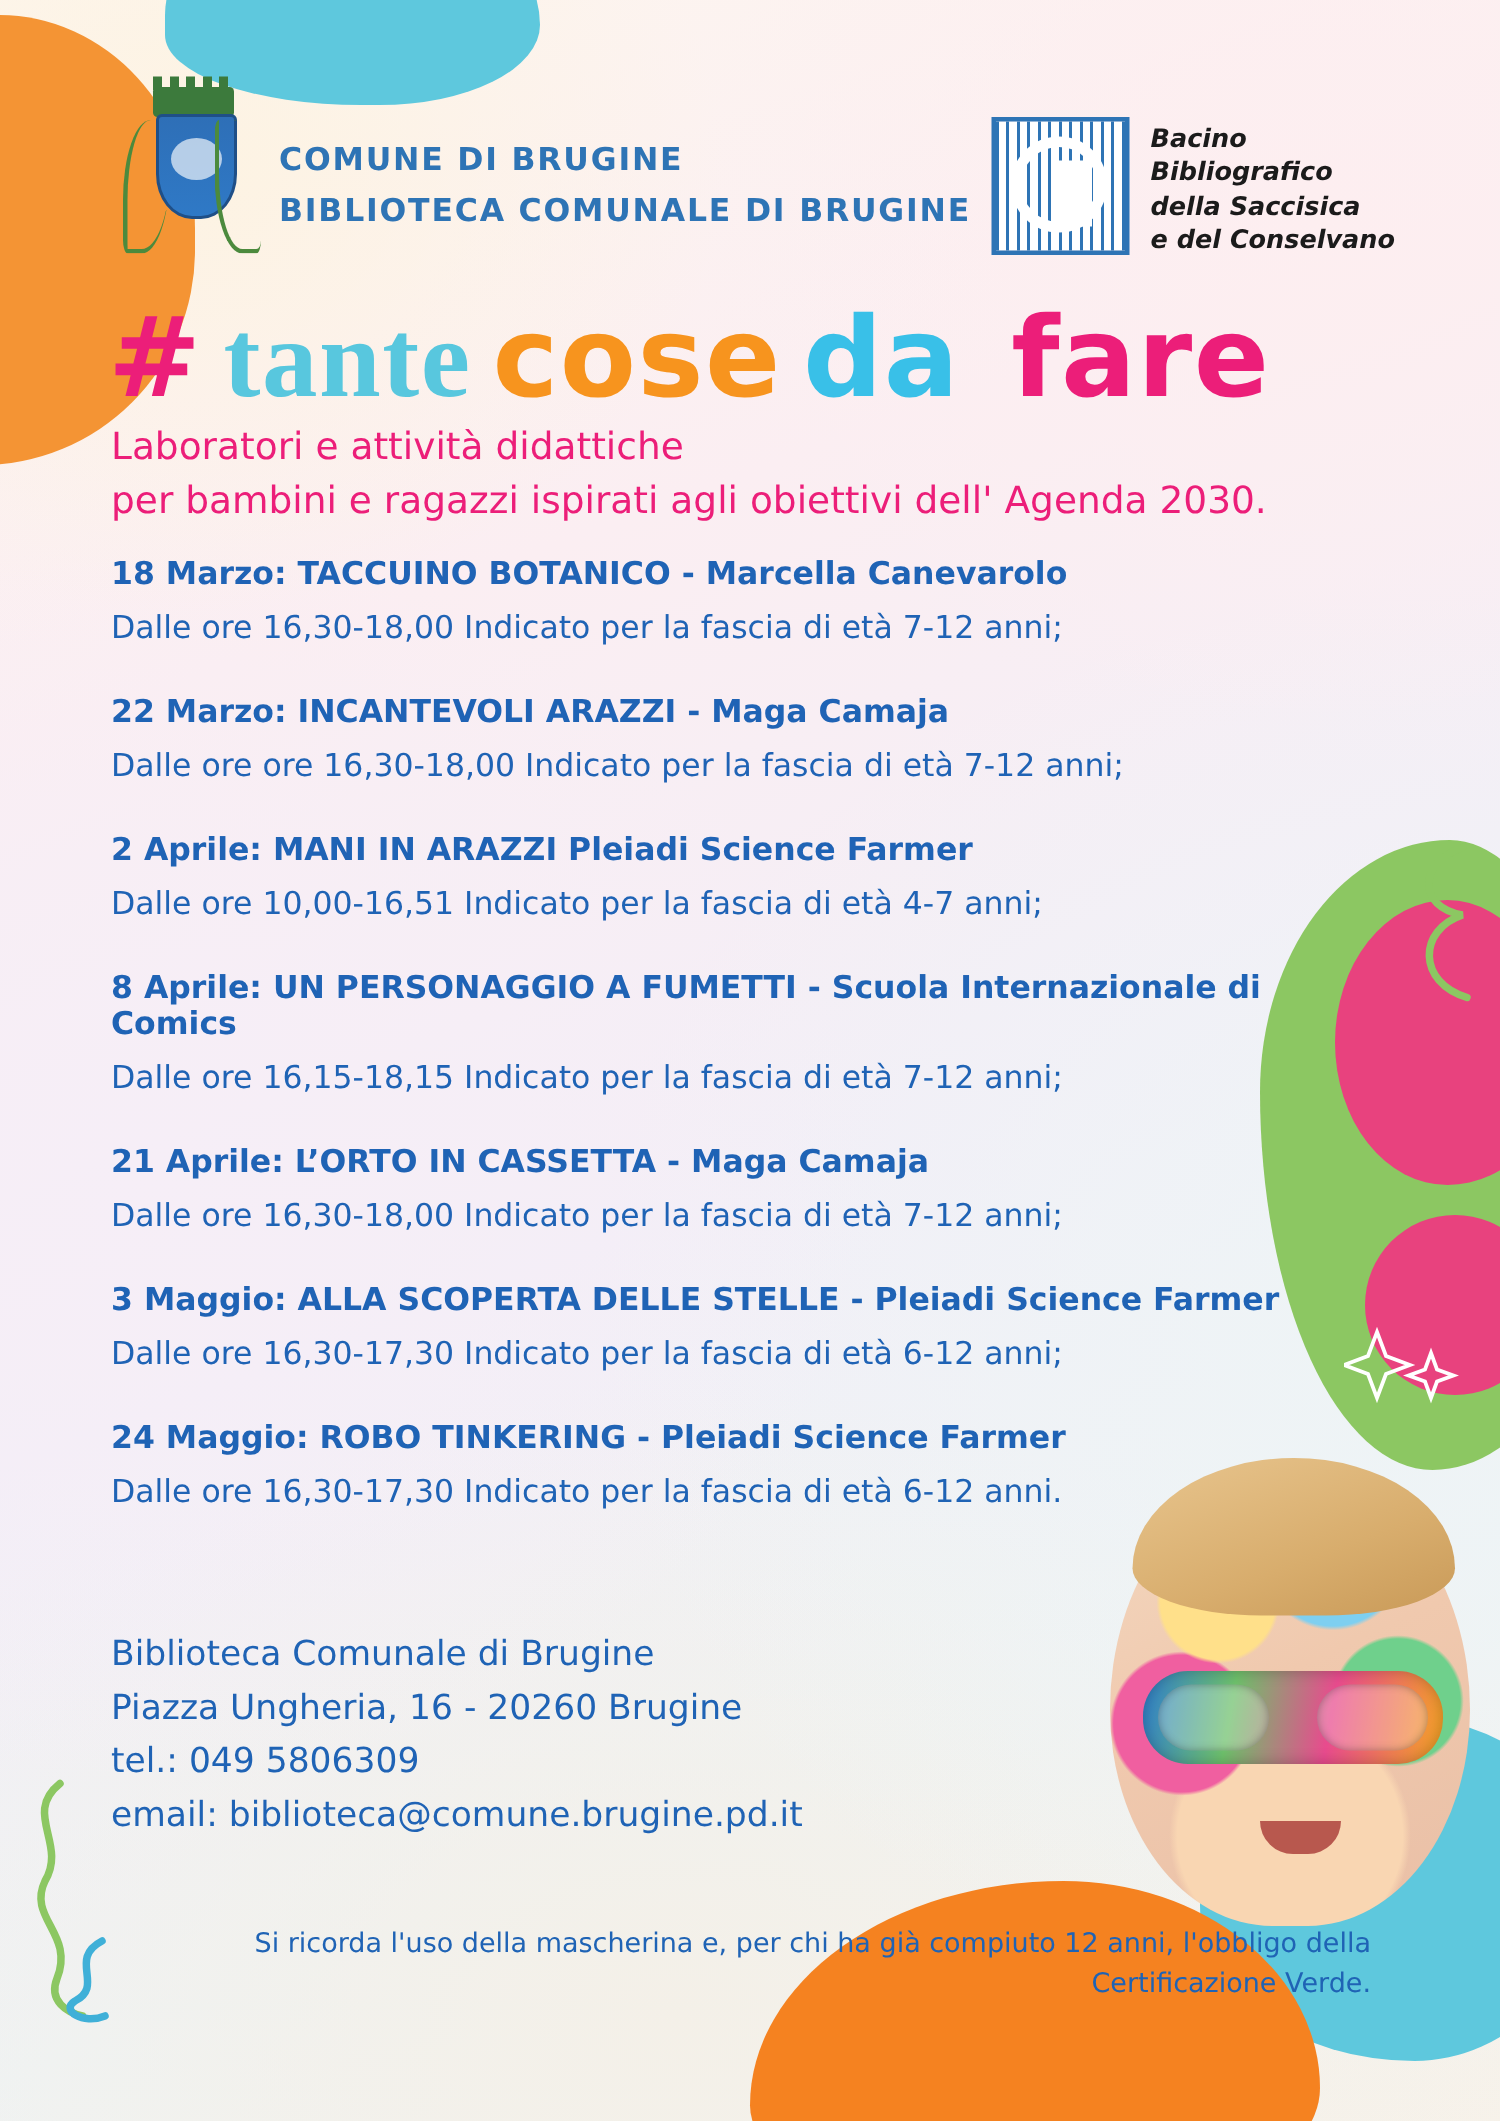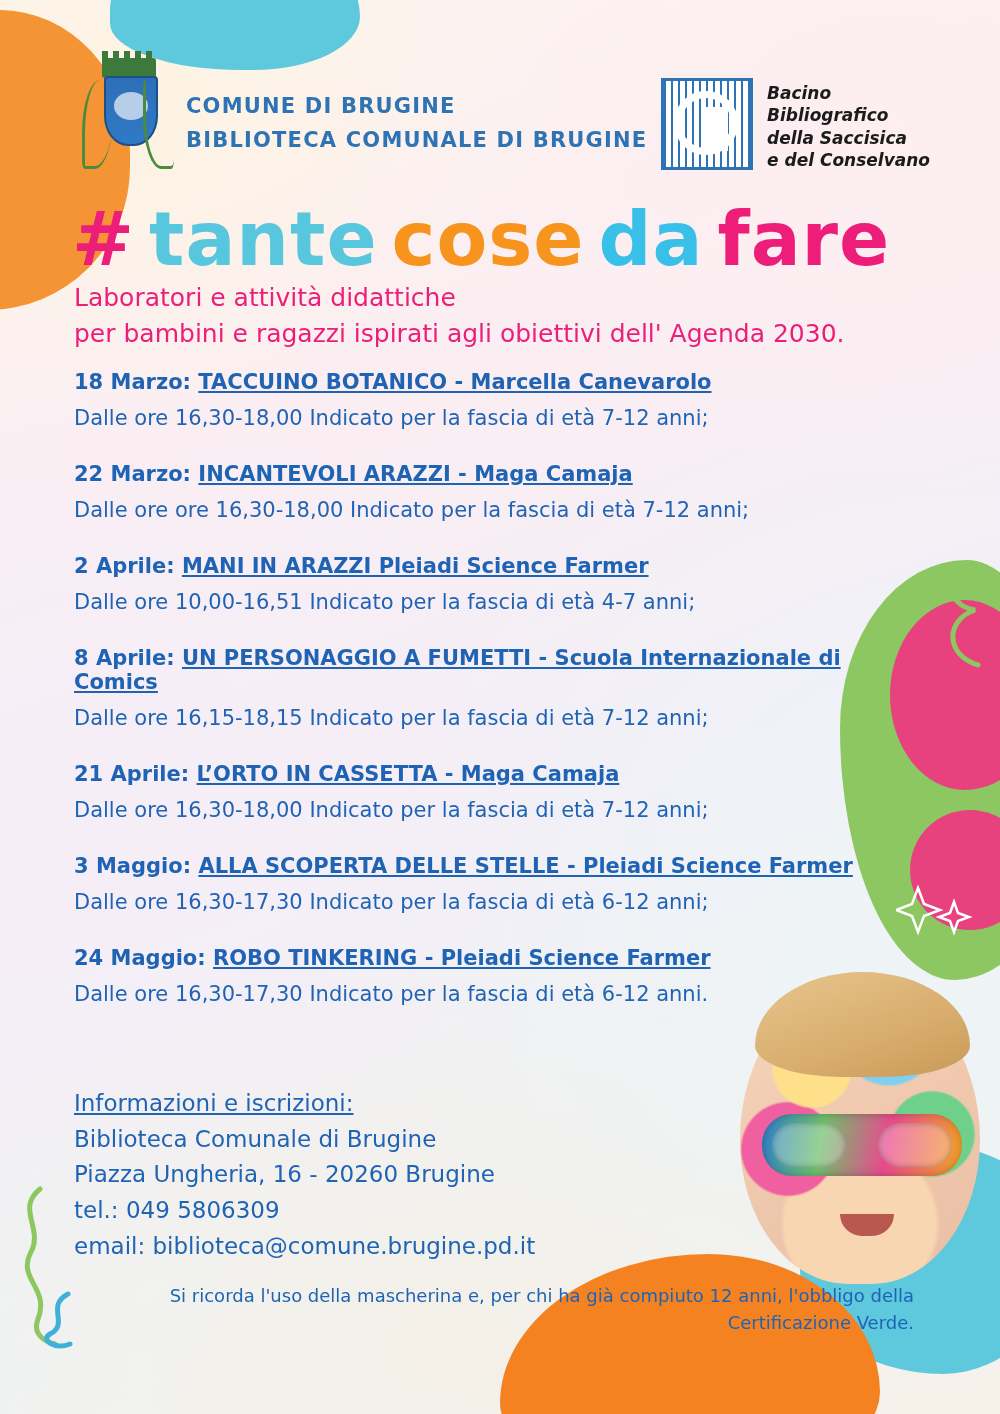--- a/index.html
+++ b/index.html
@@ -234,24 +234,24 @@
   .title {
     position: absolute;
     left: 72px; top: 196px;
     font-size: 74px;
     font-weight: bold;
     letter-spacing: 1px;
     white-space: nowrap;
   }
   .title span { margin-right: 14px; }
   .t-hash  { color: #ec1e79; }
-  .t-tante { color: #58c7de; }
+  .t-tante { color: #58c7de; font-family: Liberation Serif, serif; }
   .t-cose  { color: #f7941e; }
   .t-da    { color: #39c0e8; }
-  .t-fare  { color: #ec1e79; }
+  .t-fare  { color: #ec1e79; margin-left: 20px; }
 
   .subtitle {
     position: absolute;
     left: 74px; top: 280px;
     color: #ec1e79;
     font-size: 25px;
     line-height: 1.42;
     width: 860px;
   }
 
@@ -261,21 +261,21 @@
     left: 74px; top: 370px;
     width: 840px;
   }
   .event { margin-bottom: 32px; }
   .event .line1 {
     color: #1f63b5;
     font-weight: bold;
     font-size: 21px;
     margin-bottom: 12px;
   }
-  .event .line1 .name { text-decoration: underline; }
+  .event .line1 .name { }
   .event .line2 {
     color: #1f63b5;
     font-size: 21px;
   }
 
   
   .info {
     position: absolute;
     left: 74px; top: 1086px;
     color: #1f63b5;
@@ -393,21 +393,20 @@
       <div class="line1"><span>3 Maggio: </span><span class="name">ALLA SCOPERTA DELLE STELLE - Pleiadi Science Farmer </span></div>
       <div class="line2">Dalle ore 16,30-17,30 Indicato per la fascia di età 6-12 anni;</div>
     </div>
     <div class="event">
       <div class="line1"><span>24 Maggio: </span><span class="name">ROBO TINKERING - Pleiadi Science Farmer</span></div>
       <div class="line2">Dalle ore 16,30-17,30 Indicato per la fascia di età 6-12 anni.</div>
     </div>
   </div>
 
   <div class="info">
-    <div class="head">Informazioni e iscrizioni:</div>
     <div>Biblioteca Comunale di Brugine</div>
     <div>Piazza Ungheria, 16 - 20260 Brugine</div>
     <div>tel.: 049 5806309</div>
     <div>email: biblioteca@comune.brugine.pd.it</div>
   </div>
 
   <div class="note">Si ricorda l'uso della mascherina e, per chi ha già compiuto 12 anni, l'obbligo della Certificazione Verde.</div>
 
 </div>
 

